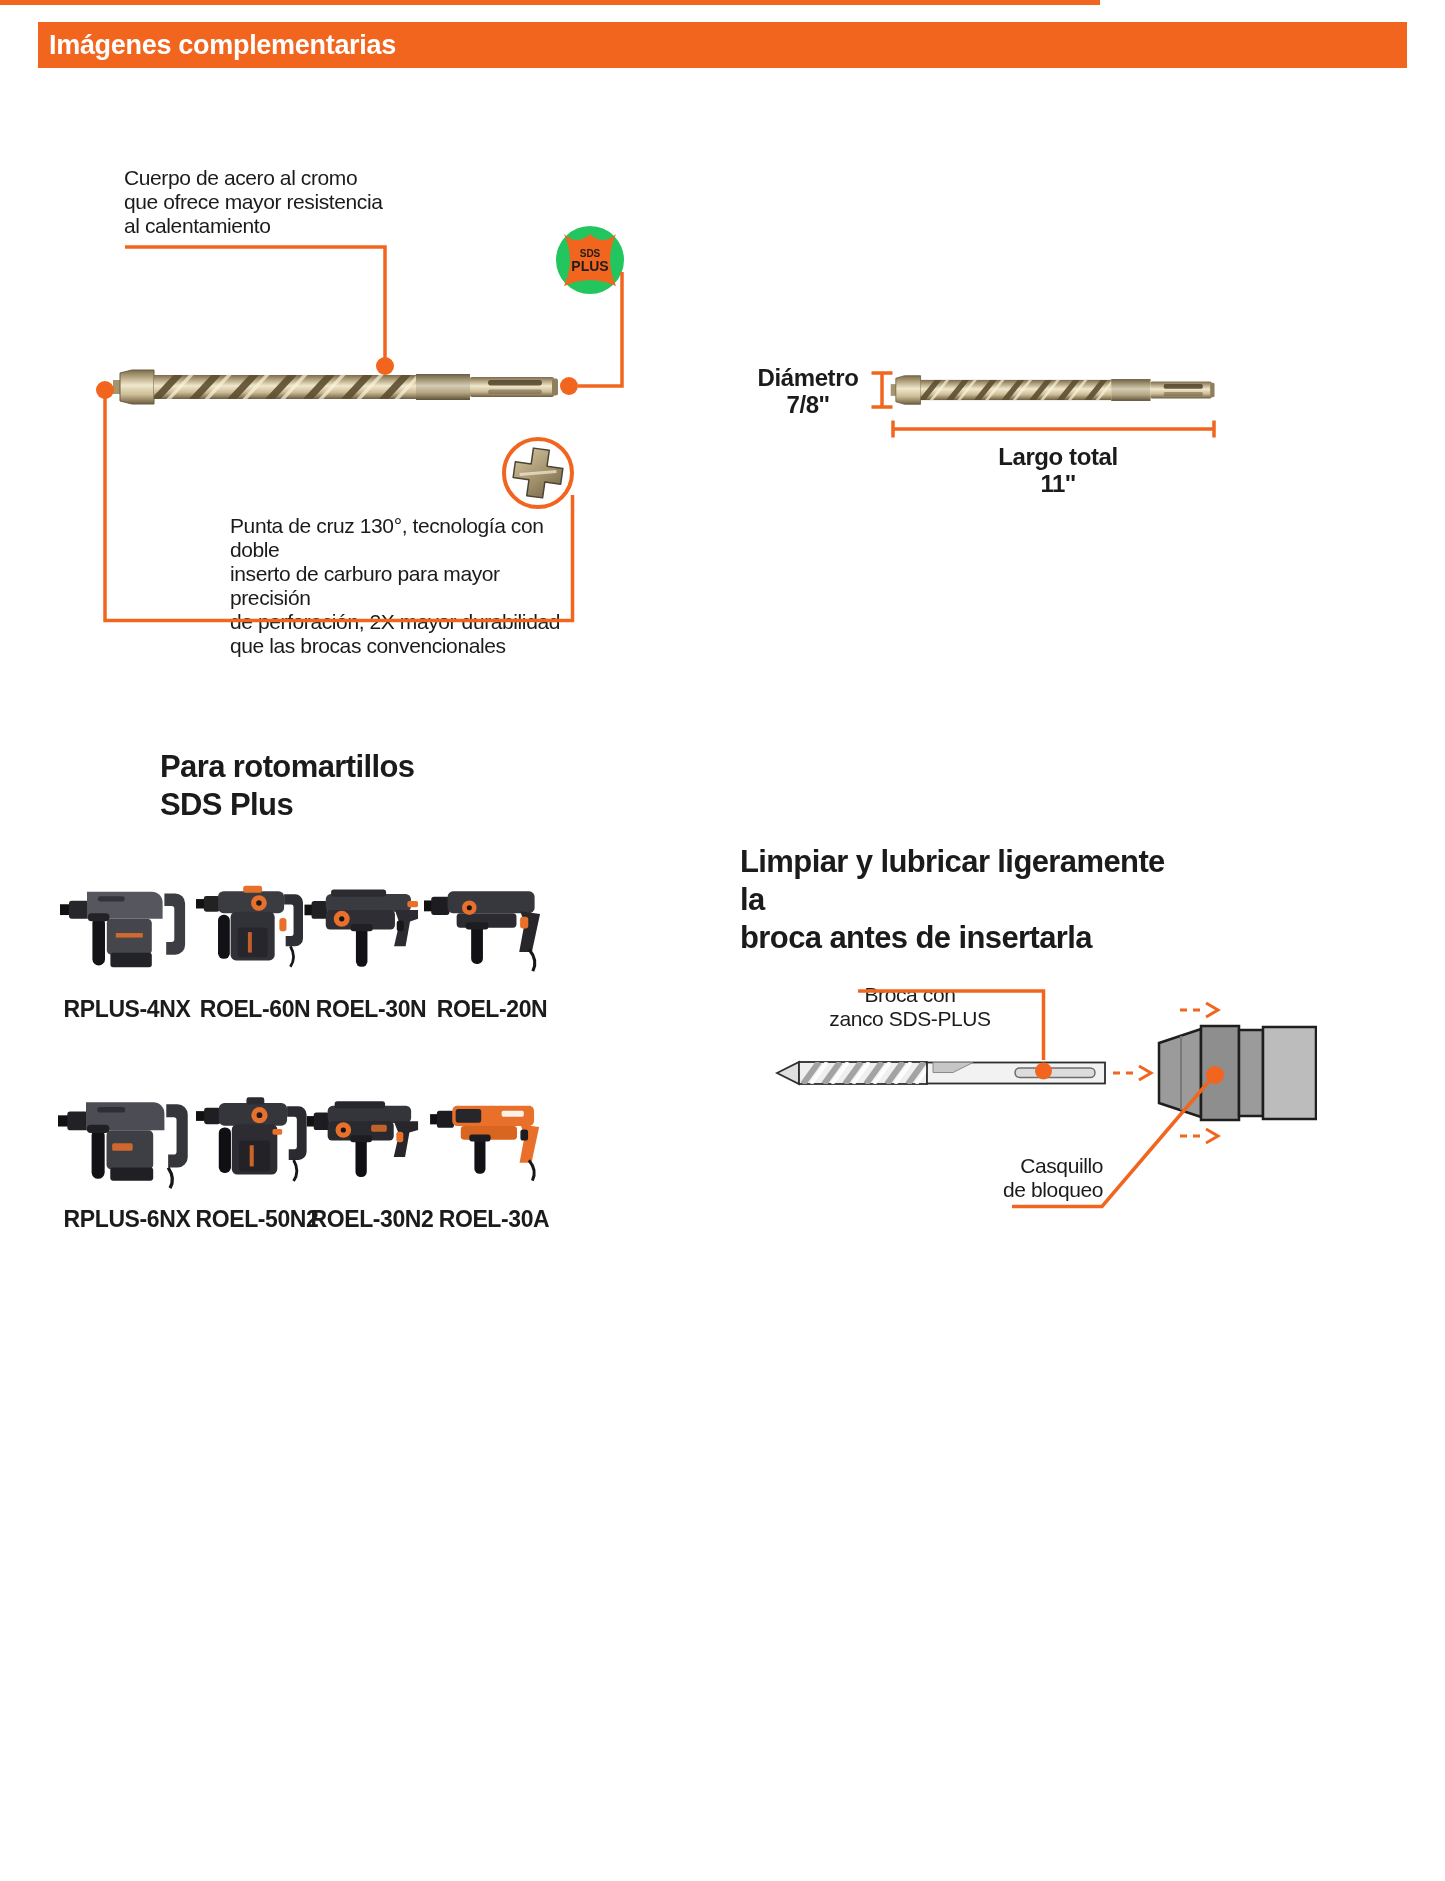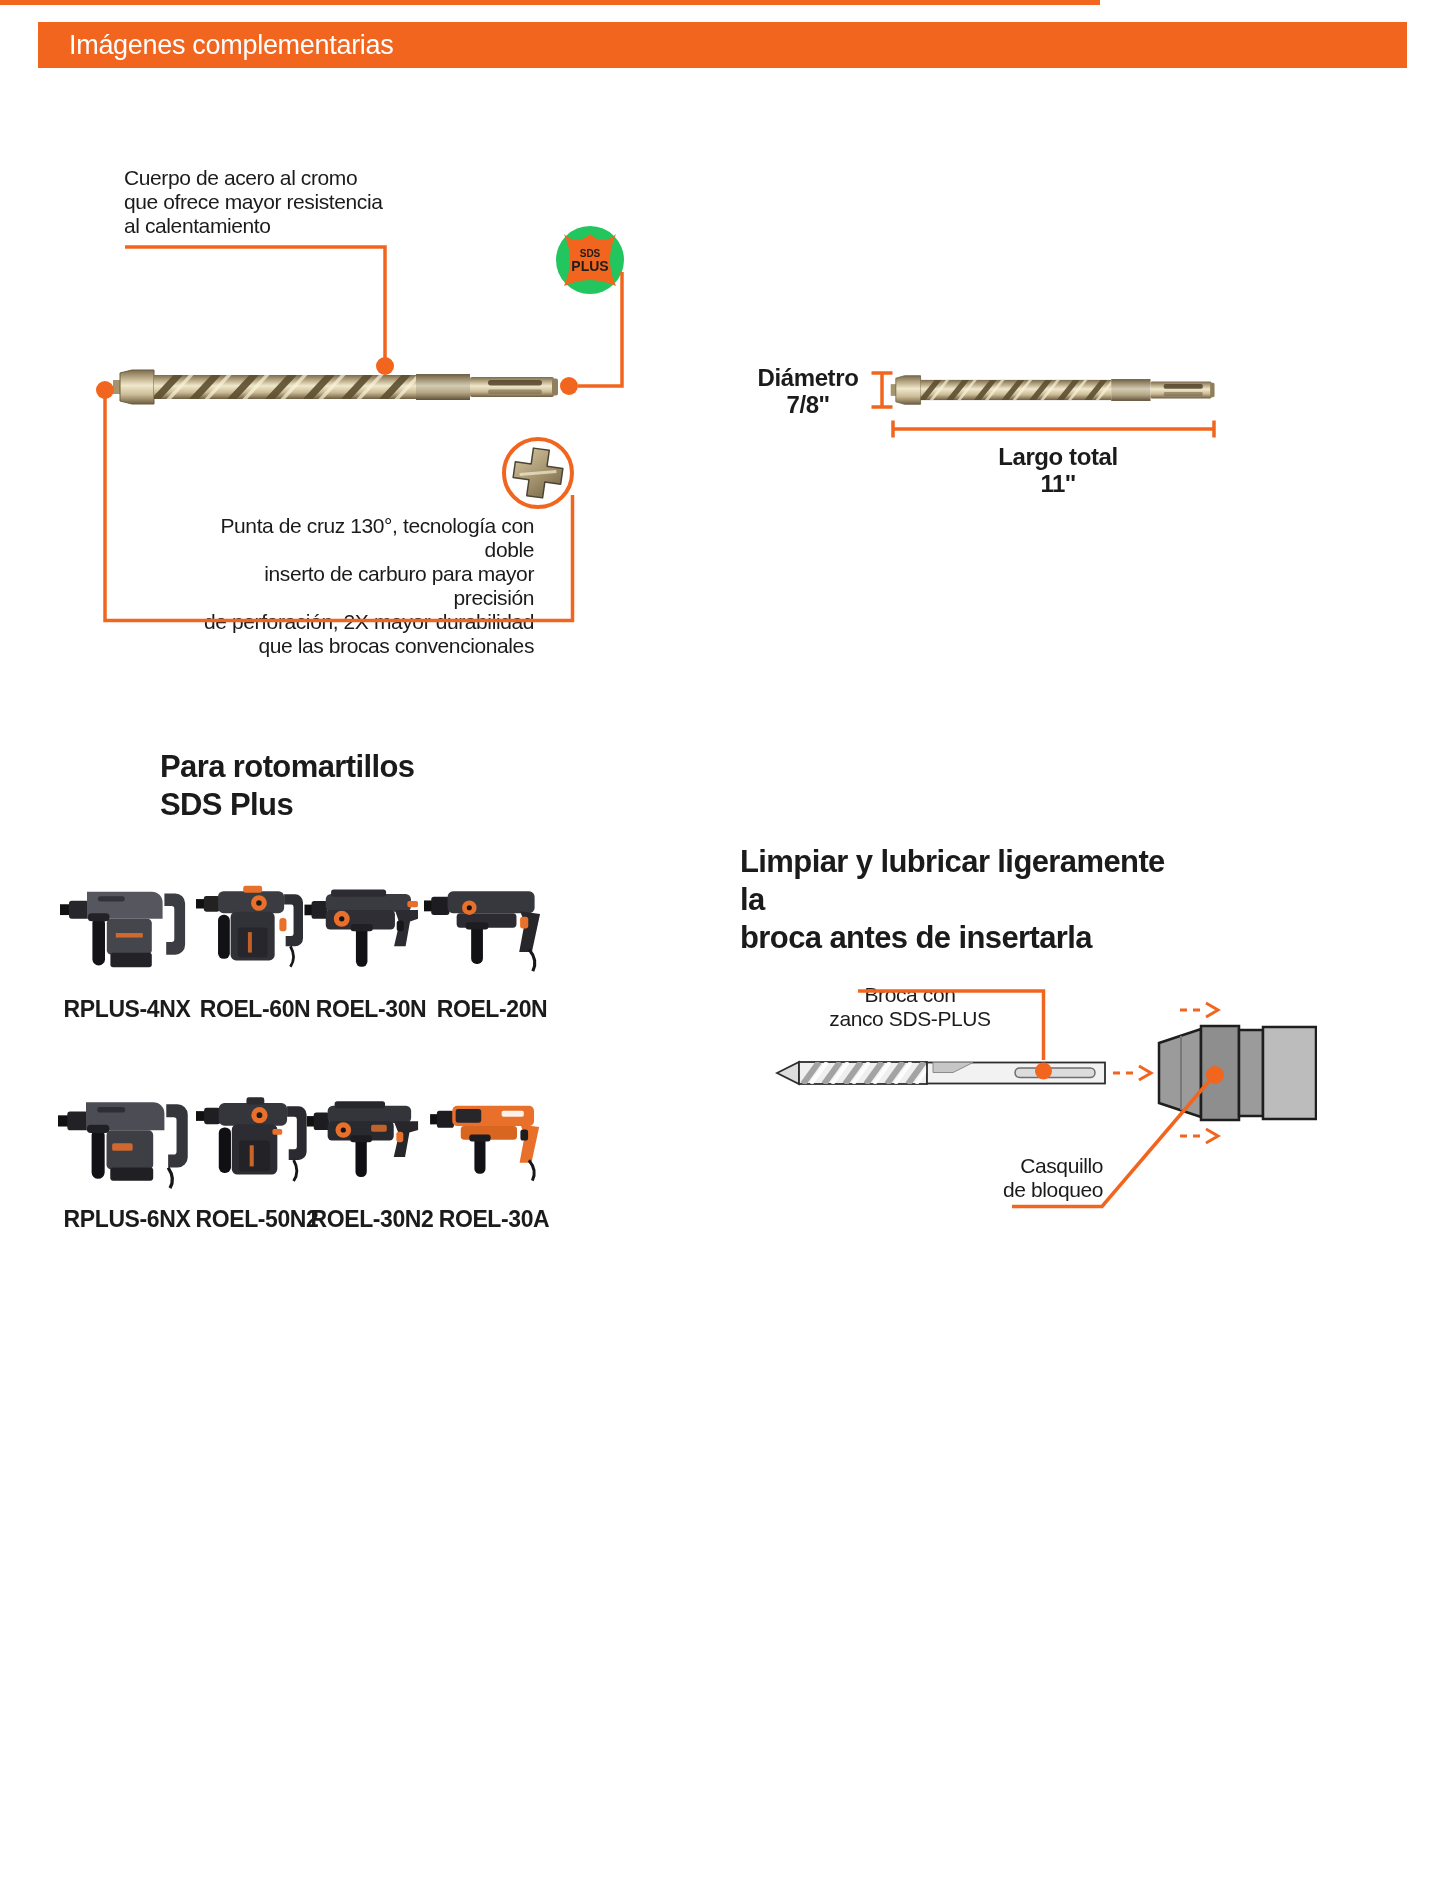--- a/index.html
+++ b/index.html
@@ -4,21 +4,21 @@
 <style>
   html,body{margin:0;padding:0;background:#fff;}
   .page{position:relative;width:1445px;height:1881px;background:#ffffff;overflow:hidden;
         font-family:"Liberation Sans", sans-serif;color:#1b1b1b;}
   .abs{position:absolute;}
   .callout{font-size:21px;line-height:24px;font-weight:normal;letter-spacing:-0.4px;}
   .h1{font-size:31px;line-height:38px;font-weight:bold;letter-spacing:-0.6px;}
   .dim{font-size:24px;line-height:27px;font-weight:bold;letter-spacing:-0.4px;text-align:center;}
   .model-label{font-size:23px;font-weight:bold;letter-spacing:-0.4px;text-align:center;}
   .header-bar{position:absolute;left:38px;top:22px;width:1369px;height:46px;display:flex;align-items:center;}
-  .header-bar span{color:#fff;font-size:27px;font-weight:normal;letter-spacing:-0.3px;padding-left:31px;}
+  .header-bar span{color:#fff;font-size:27px;font-weight:bold;letter-spacing:-0.3px;padding-left:11px;}
   .top-strip{position:absolute;left:0;top:0;width:1100px;height:5px;}
   .badge-circle{position:absolute;left:556px;top:226px;width:68px;height:68px;border-radius:50%;}
   .tip-circle{position:absolute;left:502px;top:437px;width:72px;height:72px;border-radius:50%;background:#fff;box-sizing:border-box;}
   svg{display:block;}
   .overlay{position:absolute;left:0;top:0;pointer-events:none;}
 </style>
 </head>
 <body>
 
 <div class="page">
@@ -95,21 +95,21 @@
             <stop offset="1" stop-color="#6f5f44"></stop>
         </linearGradient>
       </defs>
       <g transform="rotate(8)">
         <path d="M-8,-24 H8 V-8 H24 V8 H8 V24 H-8 V8 H-24 V-8 H-8 Z" fill="url(#tipgrad)" stroke="#4c4433" stroke-width="1.5" stroke-linejoin="round"></path>
         <path d="M-18,4 L18,-4" stroke="#f4ecd2" stroke-width="3" opacity="0.7"></path>
       </g>
     </svg>
   </div>
 
-  <div class="abs callout" style="left:204px;top:514px;width:330px;text-align:right">
+  <div class="abs callout" style="left:230px;top:514px;width:330px;">
     <div>Punta de cruz 130°, tecnología con doble</div>
     <div>inserto de carburo para mayor precisión</div>
     <div>de perforación, 2X mayor durabilidad</div>
     <div>que las brocas convencionales</div>
   </div>
 
   <div class="abs dim" style="left:753px;top:364px;width:110px">
     <div>Diámetro</div>
     <div>7/8''</div>
   </div>

